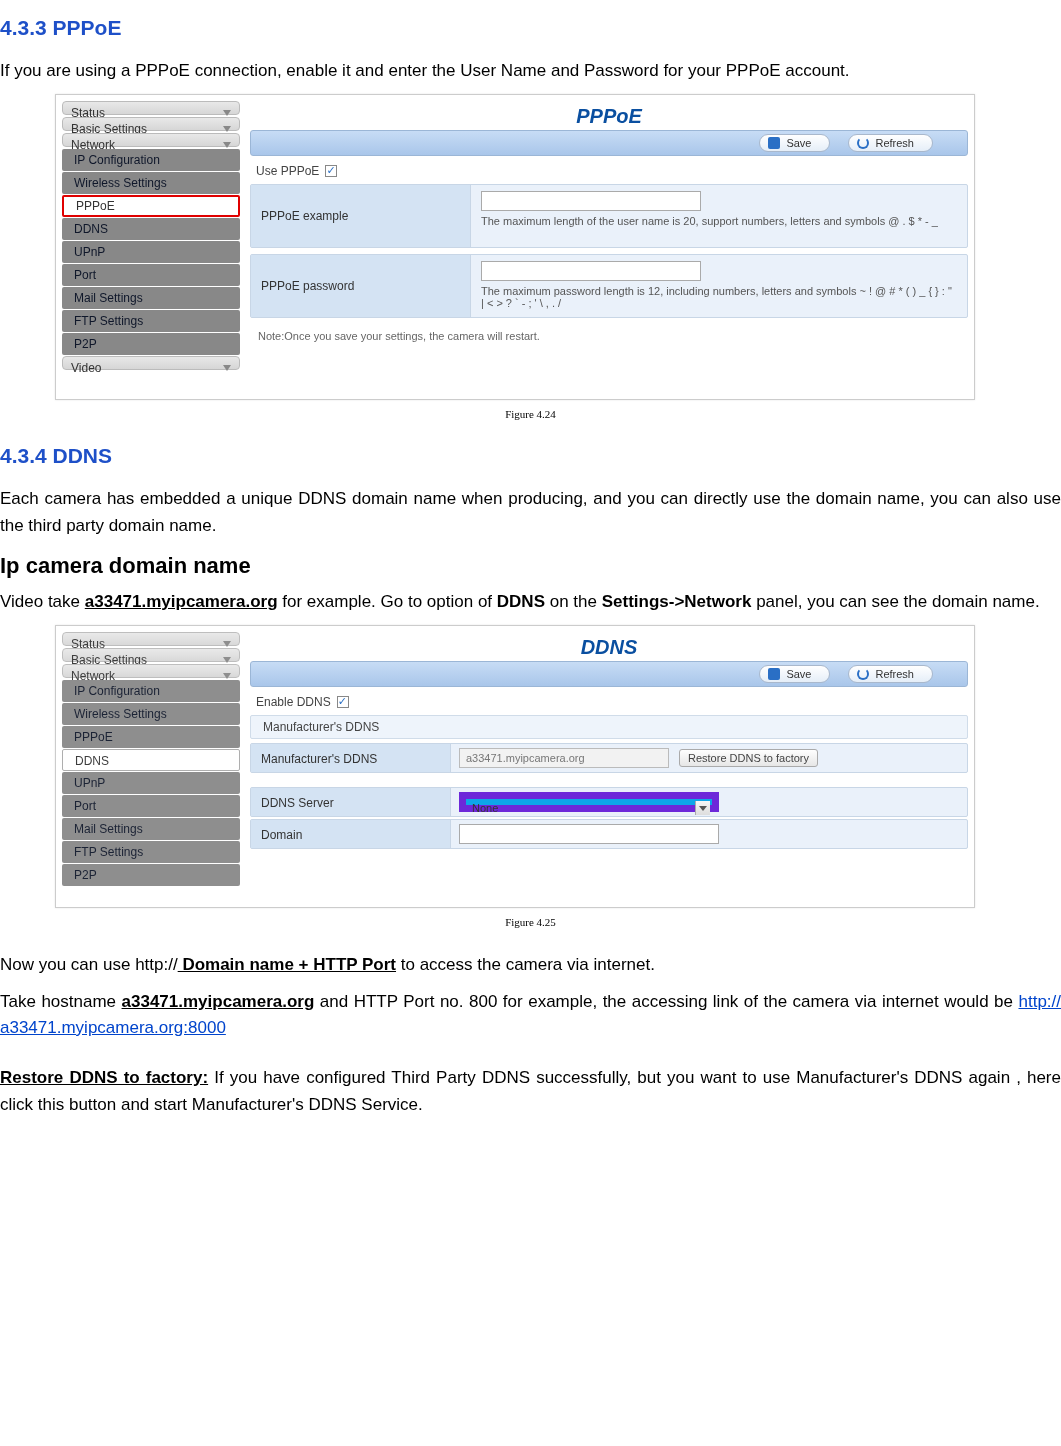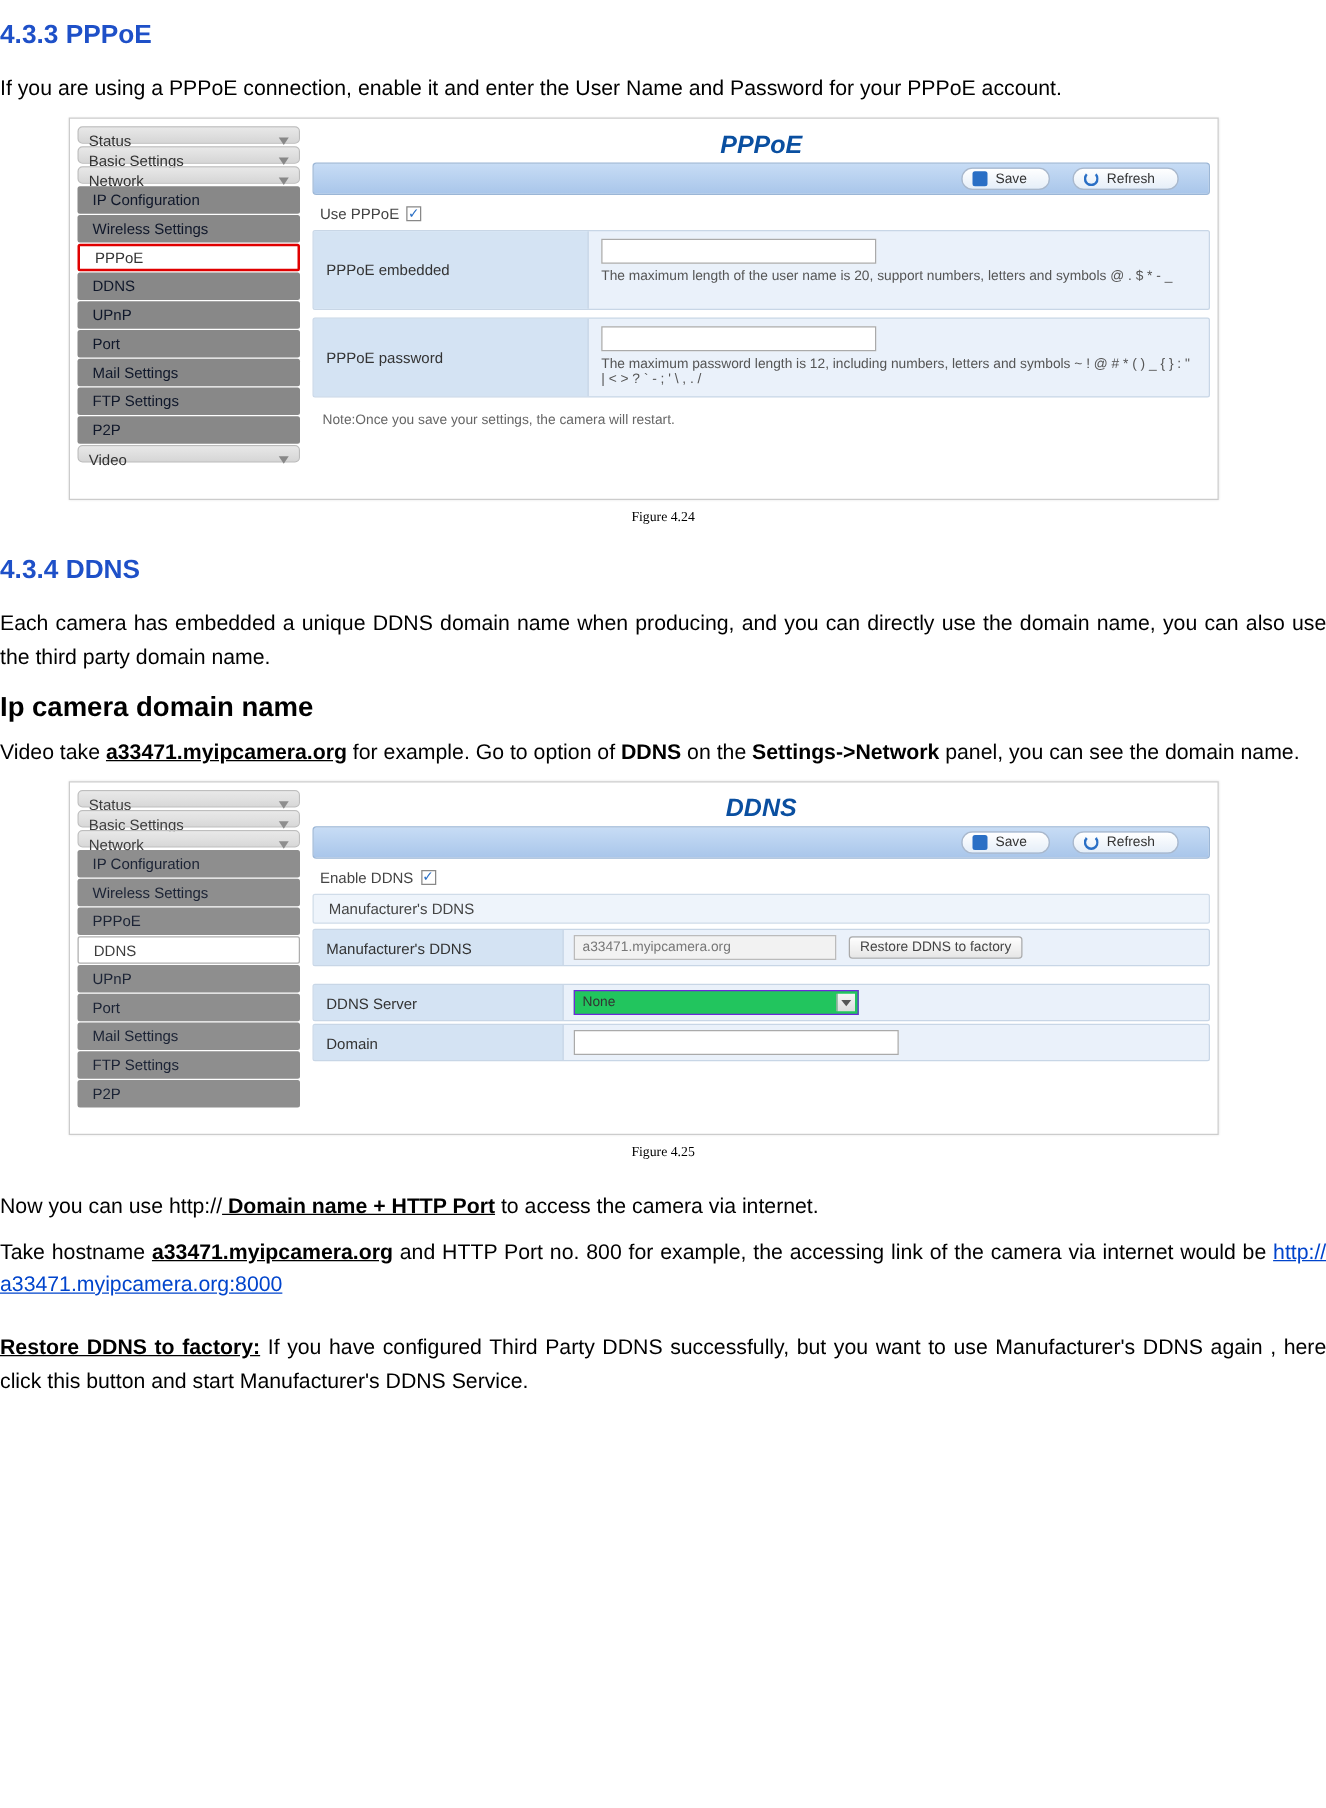--- a/index.html
+++ b/index.html
@@ -114,21 +114,21 @@
   }
   .toolbar {
     background: linear-gradient(#c7dcf5,#a9c6ea);
     border: 1px solid #9bb6d6;
     border-radius: 3px;
     height: 26px;
     display: flex;
     justify-content: flex-end;
     align-items: center;
     gap: 18px;
-    padding: 0 24px;
+    padding: 0 34px;
     margin-bottom: 6px;
   }
   .btn {
     background: linear-gradient(#fff,#e5eef8);
     border: 1px solid #a9b8cc;
     border-radius: 10px;
     height: 18px;
     line-height: 16px;
     font-size: 11px;
     color: #333;
@@ -258,24 +258,24 @@
   }
   .small-btn {
     background: linear-gradient(#fefefe,#e6e6e6);
     border: 1px solid #aaa;
     border-radius: 3px;
     font-size: 11px;
     color: #444;
     padding: 2px 8px;
   }
   .select-box {
-    width: 228px;
+    width: 260px;
     height: 20px;
-    background: #22c55e;
-    border: 1px solid #6d28d9;
+    background: #0ea5e9;
+    border: 7px solid #6d28d9;
     font-size: 11px;
     color: #333;
     line-height: 18px;
     padding: 0 6px;
     position: relative;
   }
   .select-box::after {
     content: "";
     position: absolute;
     right: 2px; top: 2px;
@@ -324,21 +324,21 @@
     <div class="big-title">PPPoE</div>
     <div class="toolbar">
       <div class="btn"><span class="icon icon-save"></span><span>Save</span></div>
       <div class="btn"><span class="icon icon-refresh"></span><span>Refresh</span></div>
     </div>
     <div class="row-line">
       <span>Use PPPoE</span>
       <span class="chk"></span>
     </div>
     <div class="form-row">
-      <div class="label-cell">PPPoE embedded</div>
+      <div class="label-cell">PPPoE example</div>
       <div class="value-cell">
         <div class="text-input"></div>
         <span>The maximum length of the user name is 20, support numbers, letters and symbols @ . $ * - _</span>
       </div>
     </div>
     <div class="form-row">
       <div class="label-cell">PPPoE password</div>
       <div class="value-cell">
         <div class="text-input"></div>
         <span>The maximum password length is 12, including numbers, letters and symbols ~ ! @ # * ( ) _ { } : " | &lt; &gt; ? ` - ; ' \ , . /</span>

